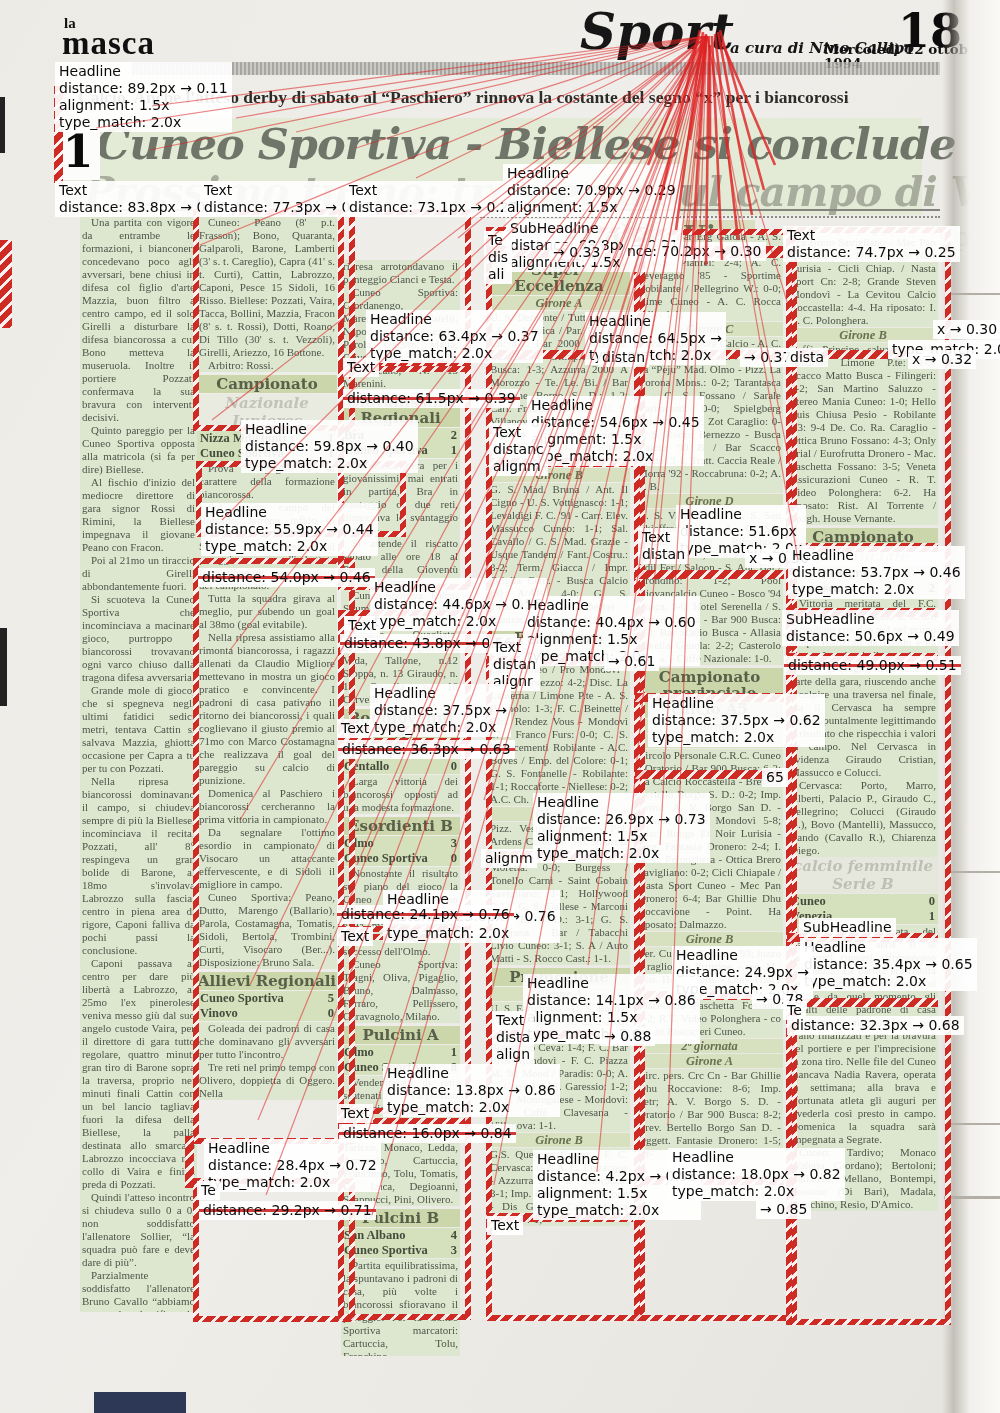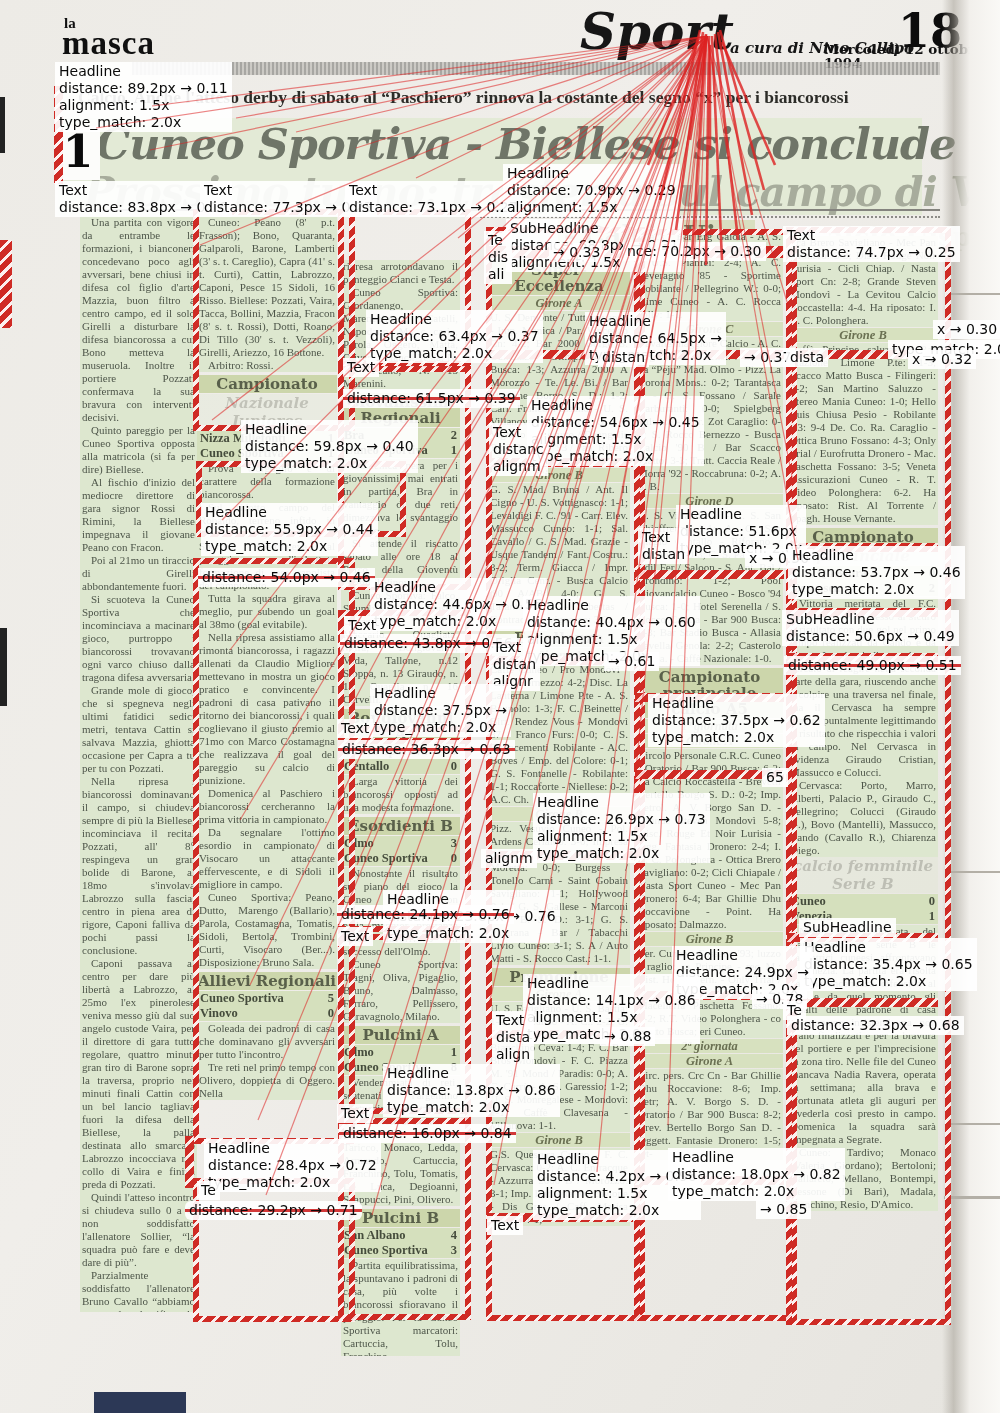--- a/index.html
+++ b/index.html
@@ -568,21 +568,21 @@
       <div>distance: 16.0px → 0.84</div>
     </div>
     <div class="lbl" style="left: 204px; top: 1139px;">
       <div>Headline</div>
       <div>distance: 28.4px → 0.72</div>
       <div>type_match: 2.0x</div>
     </div>
     <div class="lbl" style="left: 197px; top: 1181px;">
       <div>Te</div>
     </div>
-    <div class="lbl struck" style="left: 185px; top: 1201px; border-radius: 6px;">
+    <div class="lbl struck" style="left: 199px; top: 1201px;">
       <div>distance: 29.2px → 0.71</div>
     </div>
     <div class="lbl" style="left: 533px; top: 1150px;">
       <div>Headline</div>
       <div>distance: 4.2px → 0.96</div>
       <div>alignment: 1.5x</div>
       <div>type_match: 2.0x</div>
     </div>
     <div class="lbl" style="left: 487px; top: 1216px;">
       <div>Text</div>

